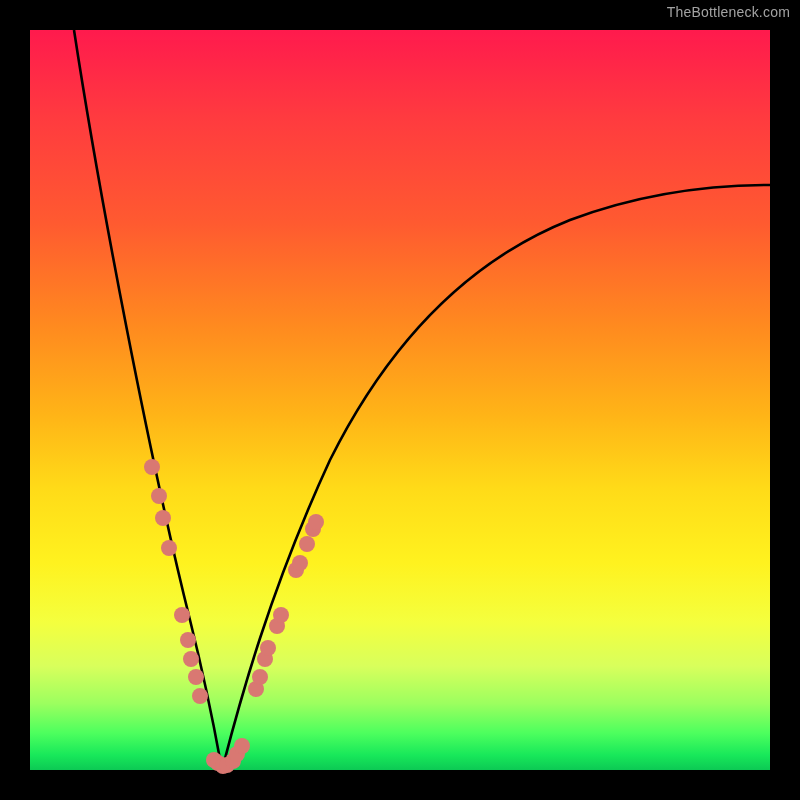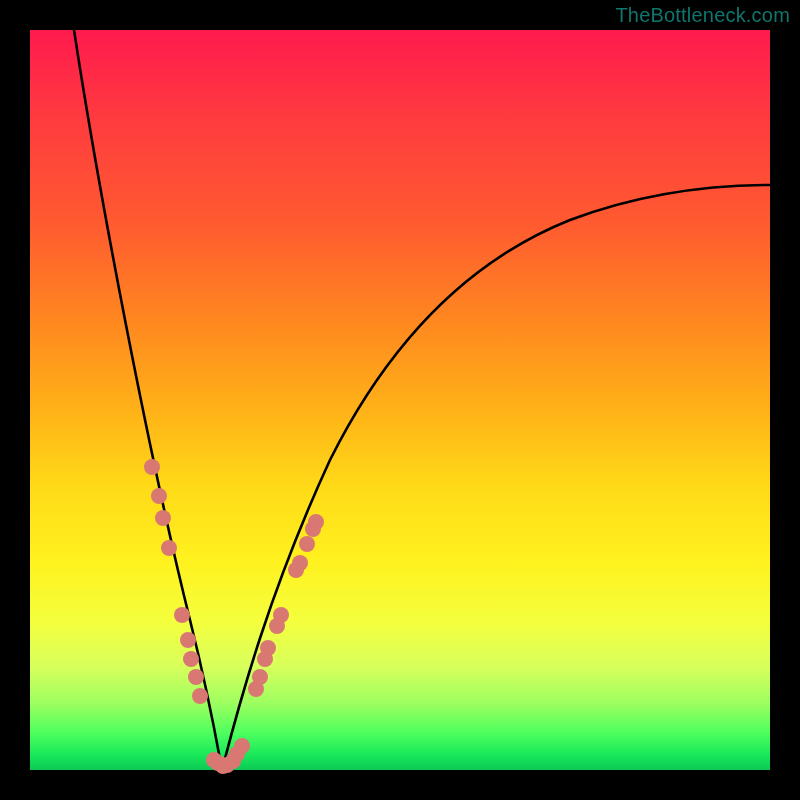--- a/index.html
+++ b/index.html
@@ -40,22 +40,22 @@
       #9cff5f 91%,
       #4dff5e 95%,
       #18e85a 98%,
       #0cc954 100%
     );
   }
   .watermark {
     position: absolute;
     top: 4px;
     right: 10px;
-    color: #0f766e;
-    font-size: 20px;
+    color: #a3a3a3;
+    font-size: 14px;
     font-weight: 500;
     letter-spacing: 0.2px;
     user-select: none;
   }
   svg.curve {
     position: absolute;
     top: 0;
     left: 0;
     width: 740px;
     height: 740px;

